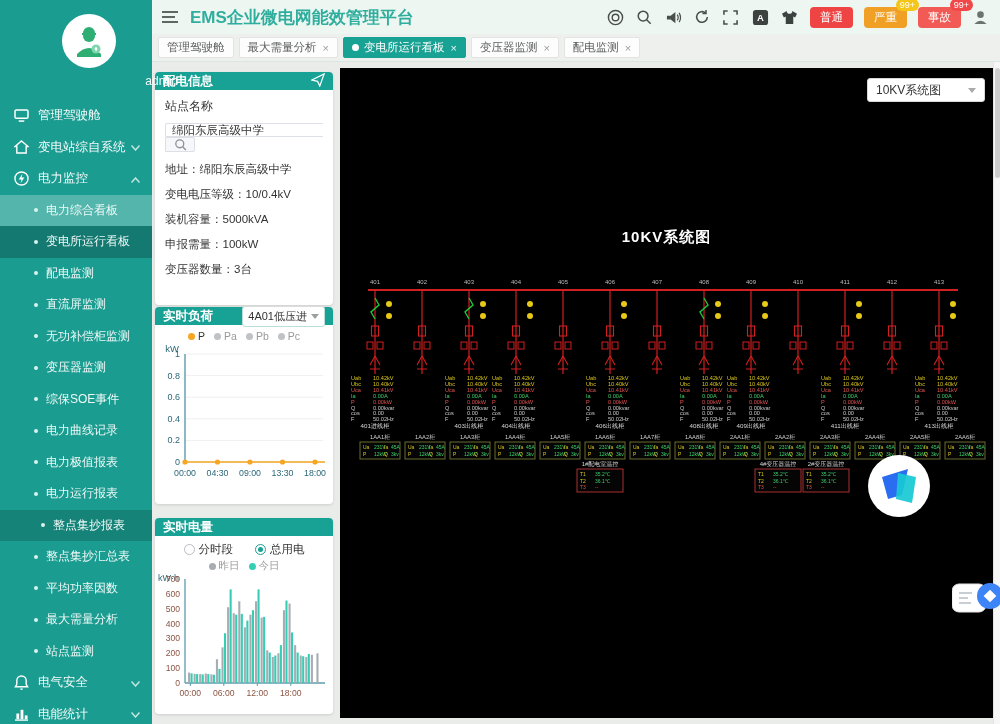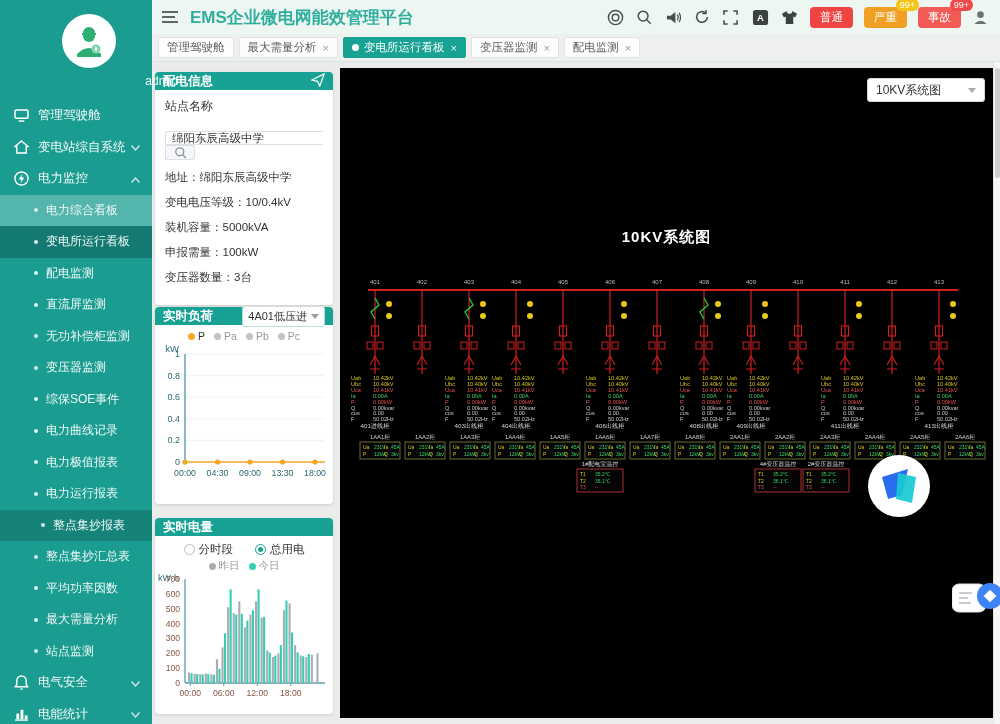--- a/index.html
+++ b/index.html
@@ -52,21 +52,21 @@
 
   
   .card { position:absolute; left:155px; width:178px; background:#fff; border-radius:4px;
     box-shadow:0 1px 3px rgba(0,0,0,.12); overflow:hidden; }
   .card-head { height:18px; background:#18a295; color:#fff; font-size:12.5px; font-weight:700;
     display:flex; align-items:center; padding:0 8px;gap:12px; }
   #card-info { top:72px; height:233px; }
   #card-load { top:307px; height:197px; }
   #card-energy { top:518px; height:196px; }
   .card-body { padding:8px 10px; }
-  #site-label { font-size:12px; color:#333; margin-bottom:16px; }
+  #site-label { font-size:12px; color:#333; margin-bottom:8px; }
   #site-input-row { display:flex; height:26px; margin-bottom:8px;flex-direction:column; }
   #site-input { flex:1; border:1px solid #dcdfe6; border-right:none; border-radius:2px 0 0 2px;
     font-size:11.5px; color:#333; padding:0 6px; outline:none; min-width:0;
     font-family:"Liberation Sans","DejaVu Sans",sans-serif; }
   #site-search-btn { width:30px; background:#f5f7fa; border:1px solid #dcdfe6;
     border-radius:0 2px 2px 0; display:flex; align-items:center; justify-content:center; cursor:pointer; }
   .info-line { font-size:11.5px; color:#333; line-height:25px; white-space:nowrap; }
 
   #load-select { margin-left:auto; background:#fff; border:1px solid #b9dfdb; border-radius:3px;
     height:21px; display:flex; align-items:center; padding:0 5px; font-size:11px; color:#333;

